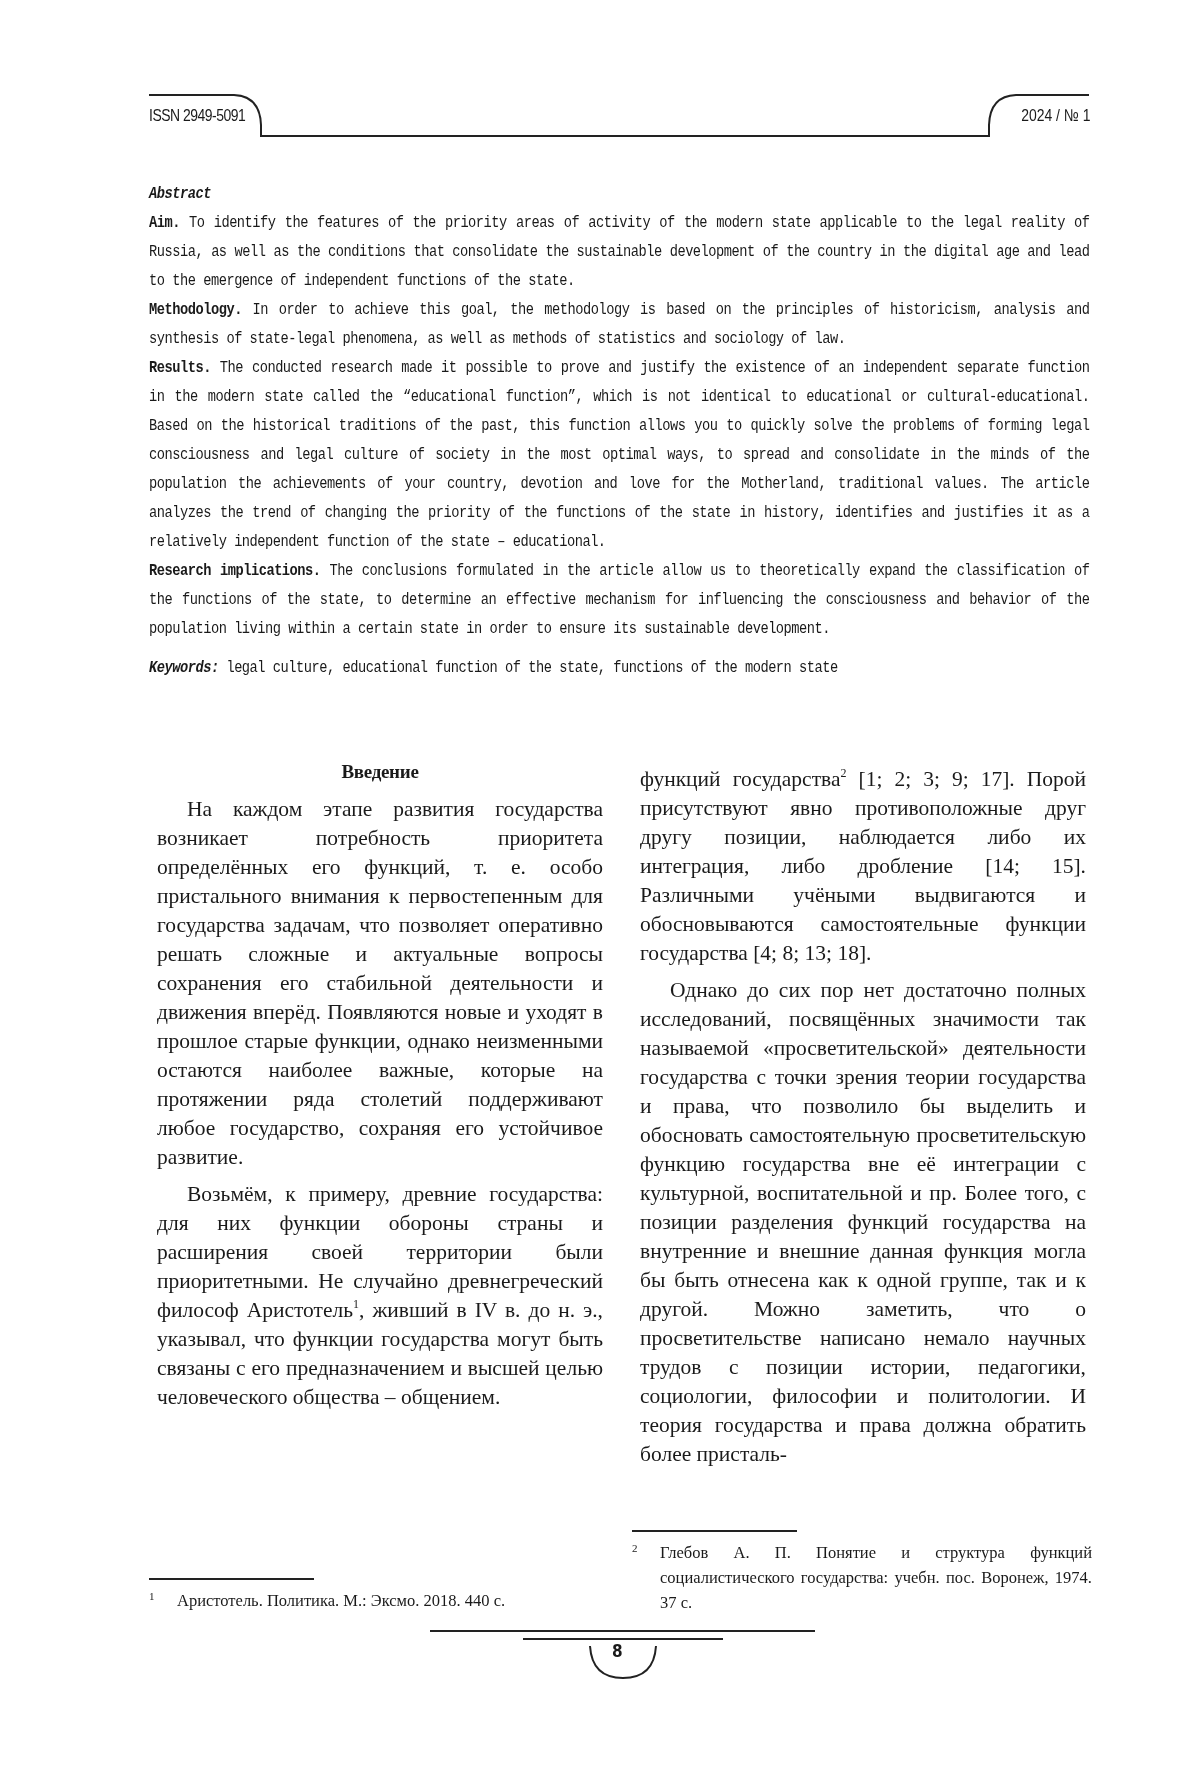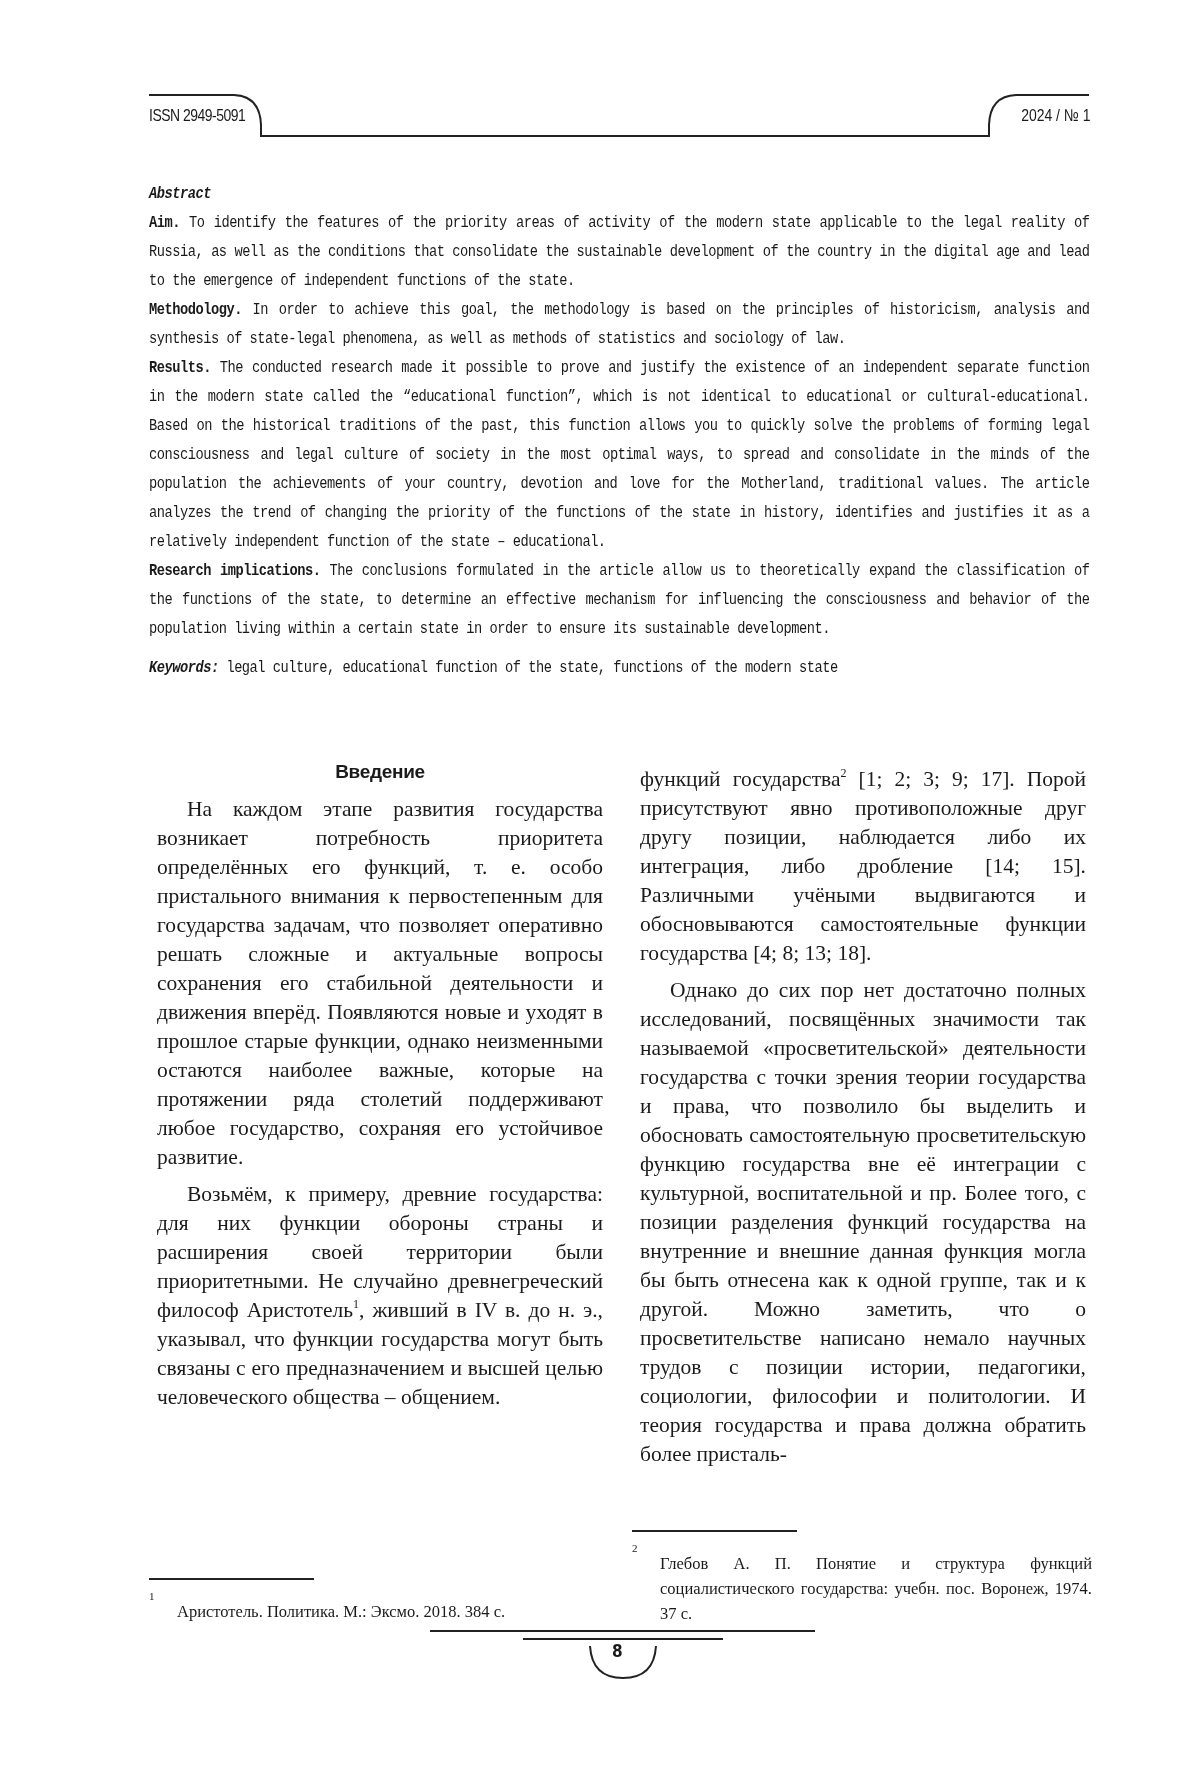--- a/index.html
+++ b/index.html
@@ -21,28 +21,28 @@
   .abs-label { font-weight: bold; }
   .keywords { margin-top: 10px; }
   .kw-label { font-weight: bold; font-style: italic; }
 
   
   .col { position: absolute; top: 757px; width: 462px; font-family: "Liberation Serif", serif; font-size: 21.5px; line-height: 29px; }
   .col-left { left: 137px; }
   .col-right { left: 620px; }
   .col p { margin: 8px; text-align: justify; }
   .col p.indent { text-indent: 30px; }
-  .section-heading { font-family: Liberation Sans, sans-serif; font-weight: bold; font-size: 19px; text-align: center; line-height: 30px; margin: 0 0 2px 0; letter-spacing: -0.3px; }
+  .section-heading { font-family: Liberation Serif, serif; font-weight: bold; font-size: 19px; text-align: center; line-height: 30px; margin: 0 0 2px 0; letter-spacing: -0.3px; }
   sup { font-size: 12px; line-height: 0; vertical-align: 9px; }
 
   
   .fn-rule { position: absolute; height: 2px; background: #222; }
   .footnote { position: absolute; font-family: "Liberation Serif", serif; font-size: 16.5px; line-height: 25px; }
   .fn-num { position: absolute; left: 0; top: -4px; font-size: 11px; }
-  .fn-text { display: block; padding-left: 28px; text-align: justify; margin-top: 11px; }
+  .fn-text { display: block; padding-left: 28px; text-align: justify; }
 
   
   .pg-svg { position: absolute; left: 0; top: 0; }
   .pg-num { position: absolute; left: 0; width: 1200px; top: 1640px; text-align: center; font-family: "DejaVu Sans", sans-serif; font-weight: bold; font-size: 18px; }
   .pg-num span { display: inline-block; transform: scaleX(0.85); margin-left: 10px; }
 </style>
 </head>
 <body>
 
 <div class="page">
@@ -71,21 +71,21 @@
   </div>
 
   <div class="col col-right">
     <p><span>функций государства</span><sup>2</sup><span> [1; 2; 3; 9; 17]. Порой присутствуют явно противоположные друг другу позиции, наблюдается либо их интеграция, либо дробление [14; 15]. Различными учёными выдвигаются и обосновываются самостоятельные функции государства [4; 8; 13; 18].</span></p>
     <p class="indent">Однако до сих пор нет достаточно полных исследований, посвящённых значимости так называемой «просветительской» деятельности государства с точки зрения теории государства и права, что позволило бы выделить и обосновать самостоятельную просветительскую функцию государства вне её интеграции с культурной, воспитательной и пр. Более того, с позиции разделения функций государства на внутренние и внешние данная функция могла бы быть отнесена как к одной группе, так и к другой. Можно заметить, что о просветительстве написано немало научных трудов с позиции истории, педагогики, социологии, философии и политологии. И теория государства и права должна обратить более присталь-</p>
   </div>
 
   <div class="fn-rule" style="left:137px; top:1578px; width:165px;"></div>
   <div class="footnote" style="left:137px; top:1588px; width:460px;">
     <span class="fn-num">1</span>
-    <span class="fn-text">Аристотель. Политика. М.: Эксмо. 2018. 384 с.</span>
+    <span class="fn-text">Аристотель. Политика. М.: Эксмо. 2018. 440 с.</span>
   </div>
 
   <div class="fn-rule" style="left:620px; top:1530px; width:165px;"></div>
   <div class="footnote" style="left:620px; top:1540px; width:460px;">
     <span class="fn-num">2</span>
     <span class="fn-text">Глебов А. П. Понятие и структура функций социалистического государства: учебн. пос. Воронеж, 1974. 37 с.</span>
   </div>
 
   <svg class="pg-svg" width="1200" height="1783">
     <line x1="418" y1="1631" x2="803" y2="1631" stroke="#222" stroke-width="2"></line>

